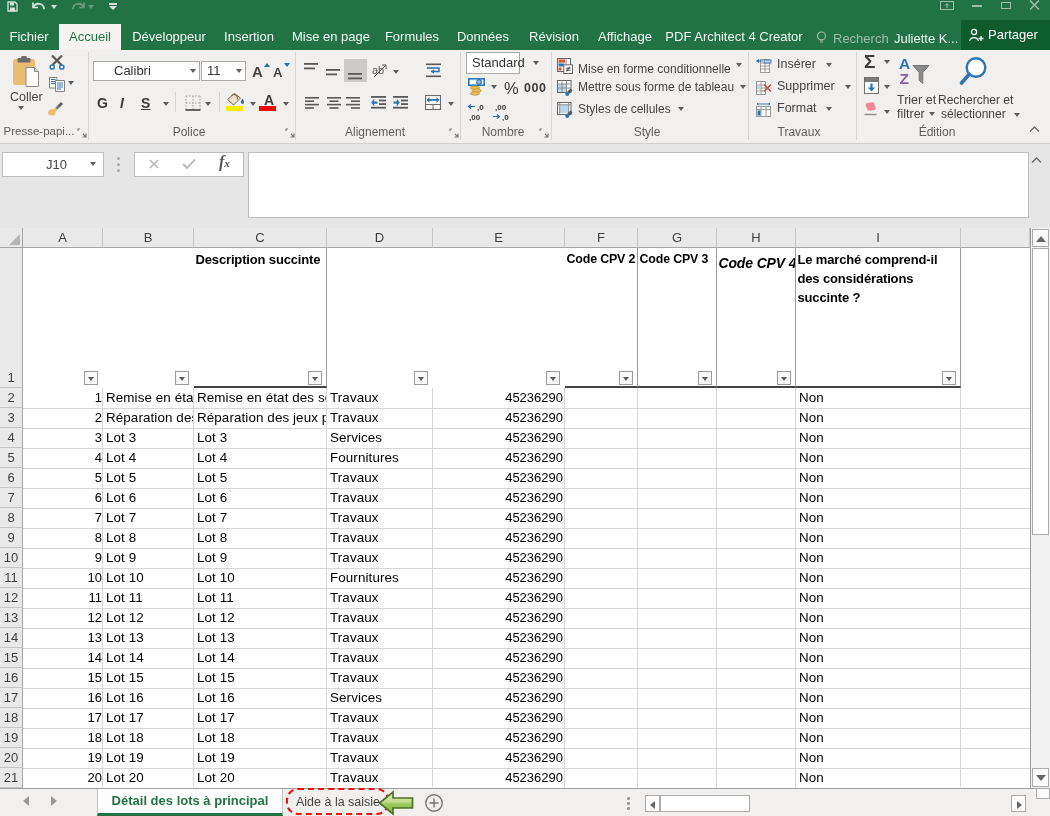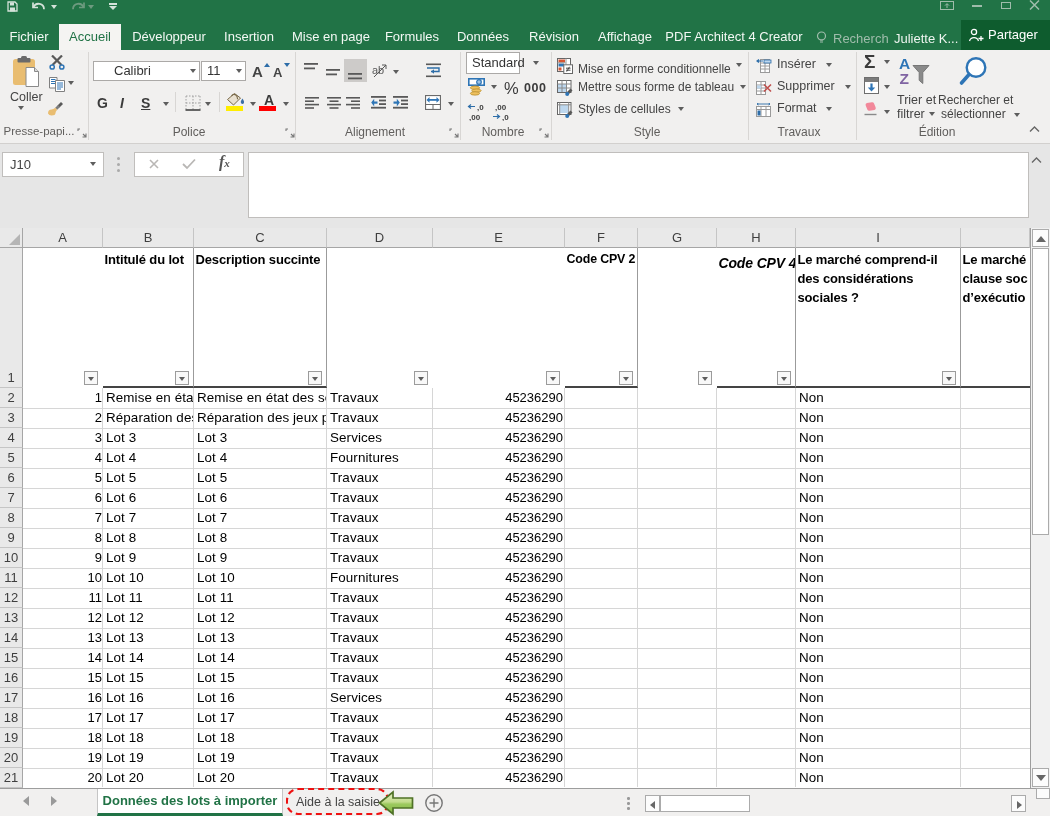--- a/index.html
+++ b/index.html
@@ -13,21 +13,21 @@
 
 #ribbon { left:0; top:50px; width:1050px; height:94px; background:#f1f0ef; border-bottom:1px solid #d2d0ce; }
 .gsep { position:absolute; top:2px; height:88px; width:1px; background:#d8d6d4; }
 .glabel { position:absolute; top:75px; height:16px; font-size:12px; color:#605e5c; text-align:center; }
 .launcher { position:absolute; top:78px; width:10px; height:10px; }
 .combo { position:absolute; background:#fff; border:1px solid #aba9a7; font-size:13px; color:#333; }
 .dd { position:absolute; width:0; height:0; border-left:3.5px solid transparent; border-right:3.5px solid transparent; border-top:4px solid #5d5d5d; }
 .rtext { position:absolute; font-size:12px; color:#444; white-space:nowrap; }
 
 #fxbar { left:0; top:144px; width:1050px; height:84px; background:#e6e6e6; }
-.wbox { position:absolute; background:#fff; border:1px solid #c0bebc; }
+.wbox { position:absolute; background:#fff; border:1px solid #c0bebc;text-align:center; }
 
 #grid { left:0; top:228px; width:1050px; height:560px; background:#fff; }
 .colhdr { position:absolute; top:0; height:20px; background:#e9e9e9; border-right:1px solid #c5c5c5; border-bottom:1px solid #a6a6a6; color:#3f3f3f; font-size:13px; text-align:center; line-height:20px; }
 .rowhdr { position:absolute; left:0; width:23px; background:#e9e9e9; border-right:1px solid #a6a6a6; border-bottom:1px solid #c5c5c5; color:#3f3f3f; font-size:13px; text-align:center; }
 .cell { position:absolute; overflow:hidden; white-space:nowrap; font-size:13px; color:#000; line-height:19px; }
 .tcell { font-size:13.4px; letter-spacing:0.1px; }
 .gl { position:absolute; background:#d6d6d6; }
 .hdrcell { position:absolute; top:20px; height:140px; border-right:1px solid #9b9b9b; border-bottom:2px solid #444; overflow:hidden; }
 .hdrtext { position:absolute; left:1.5px; top:2px; font-weight:bold; font-size:13px; color:#000; line-height:19px; letter-spacing:-0.15px; white-space:nowrap; }
 .filterbtn { position:absolute; width:14px; height:14px; background:#f8f8f8; border:1px solid #9b9b9b; }
@@ -375,41 +375,36 @@
 <div class="colhdr" style="left:23px;width:80px">A</div>
 <div class="colhdr" style="left:103px;width:91px">B</div>
 <div class="colhdr" style="left:194px;width:133px">C</div>
 <div class="colhdr" style="left:327px;width:106px">D</div>
 <div class="colhdr" style="left:433px;width:132px">E</div>
 <div class="colhdr" style="left:565px;width:73px">F</div>
 <div class="colhdr" style="left:638px;width:79px">G</div>
 <div class="colhdr" style="left:717px;width:79px">H</div>
 <div class="colhdr" style="left:796px;width:165px">I</div>
 <div class="colhdr" style="left:961px;width:69px"></div>
-<div class="hdrcell" style="left:103px;width:91px;">
-<div class="hdrtext" style="top:2px;">Intitulé du lot</div>
-</div>
 <div class="hdrcell" style="left:194px;width:133px;">
 <div class="hdrtext" style="top:2px;">Description succinte</div>
 </div>
 <div class="hdrcell" style="left:565px;width:73px;">
 <div class="hdrtext" style="top:2px;font-size:12.4px;">Code CPV 2</div>
+</div>
+<div class="hdrcell" style="left:638px;width:79px;">
+<div class="hdrtext" style="top:2px;font-size:12.4px;">Code CPV 3</div>
 </div>
 <div class="hdrcell" style="left:717px;width:79px;">
 <div class="hdrtext" style="top:6px;font-size:14px;font-style:italic;">Code CPV 4</div>
 </div>
 <div class="hdrcell" style="left:796px;width:165px;">
 <div class="hdrtext" style="top:2px;">Le marché comprend-il</div>
 <div class="hdrtext" style="top:21px;">des considérations</div>
-<div class="hdrtext" style="top:40px;">sociales ?</div>
-</div>
-<div class="hdrcell" style="left:961px;width:69px;border-right:none;">
-<div class="hdrtext" style="top:2px;">Le marché</div>
-<div class="hdrtext" style="top:21px;">clause soc</div>
-<div class="hdrtext" style="top:40px;">d’exécutio</div>
+<div class="hdrtext" style="top:40px;">succinte ?</div>
 </div>
 <div class="filterbtn" style="left:84px;top:143px">
         <div class="dd"></div>
       </div>
 <div class="filterbtn" style="left:175px;top:143px">
         <div class="dd"></div>
       </div>
 <div class="filterbtn" style="left:308px;top:143px">
         <div class="dd"></div>
       </div>
@@ -606,21 +601,21 @@
         <div style="margin:6px auto 0;width:0;height:0;border-left:5px solid transparent;border-right:5px solid transparent;border-bottom:6px solid #666"></div>
       </div>
 <div class="sbbtn" style="left:1032px;top:20px;width:17px;height:287px;background:#fff"></div>
 <div class="sbbtn" style="left:1032px;top:540px;width:17px;height:19px">
         <div style="margin:6px auto 0;width:0;height:0;border-left:5px solid transparent;border-right:5px solid transparent;border-top:6px solid #666"></div>
       </div>
 </div>
 <div id="sheetbar" class="abs">
 <div class="abs" style="left:23px;top:7px;width:0;height:0;border-top:5px solid transparent;border-bottom:5px solid transparent;border-right:6px solid #9a9a9a"></div>
 <div class="abs" style="left:51px;top:7px;width:0;height:0;border-top:5px solid transparent;border-bottom:5px solid transparent;border-left:6px solid #9a9a9a"></div>
-<div class="abs" style="left:97px;top:0;width:186px;height:27px;background:#fff;border-left:1px solid #c5c5c5;border-right:1px solid #c5c5c5;border-bottom:3px solid #217346;text-align:center;line-height:24px;font-size:13px;font-weight:bold;color:#217346">Données des lots à importer</div>
+<div class="abs" style="left:97px;top:0;width:186px;height:27px;background:#fff;border-left:1px solid #c5c5c5;border-right:1px solid #c5c5c5;border-bottom:3px solid #217346;text-align:center;line-height:24px;font-size:13px;font-weight:bold;color:#217346">Détail des lots à principal</div>
 <div class="abs" style="left:296px;top:6px;font-size:12.5px;color:#444">Aide à la saisie</div>
 <div class="abs" style="left:286px;top:-1px;width:103px;height:27px;border:2.5px dashed #ee1111;border-radius:12px"></div>
 <svg class="abs" style="left:378px;top:1px" width="36" height="26" viewBox="0 0 36 26">
 <defs>
           <linearGradient id="ga" x1="0" y1="0" x2="0" y2="1">
 <stop offset="0" stop-color="#e2edc3"></stop>
             <stop offset="0.45" stop-color="#c3dc8d"></stop>
             <stop offset="0.55" stop-color="#9cc95e"></stop>
             <stop offset="1" stop-color="#83b844"></stop>
           </linearGradient>

